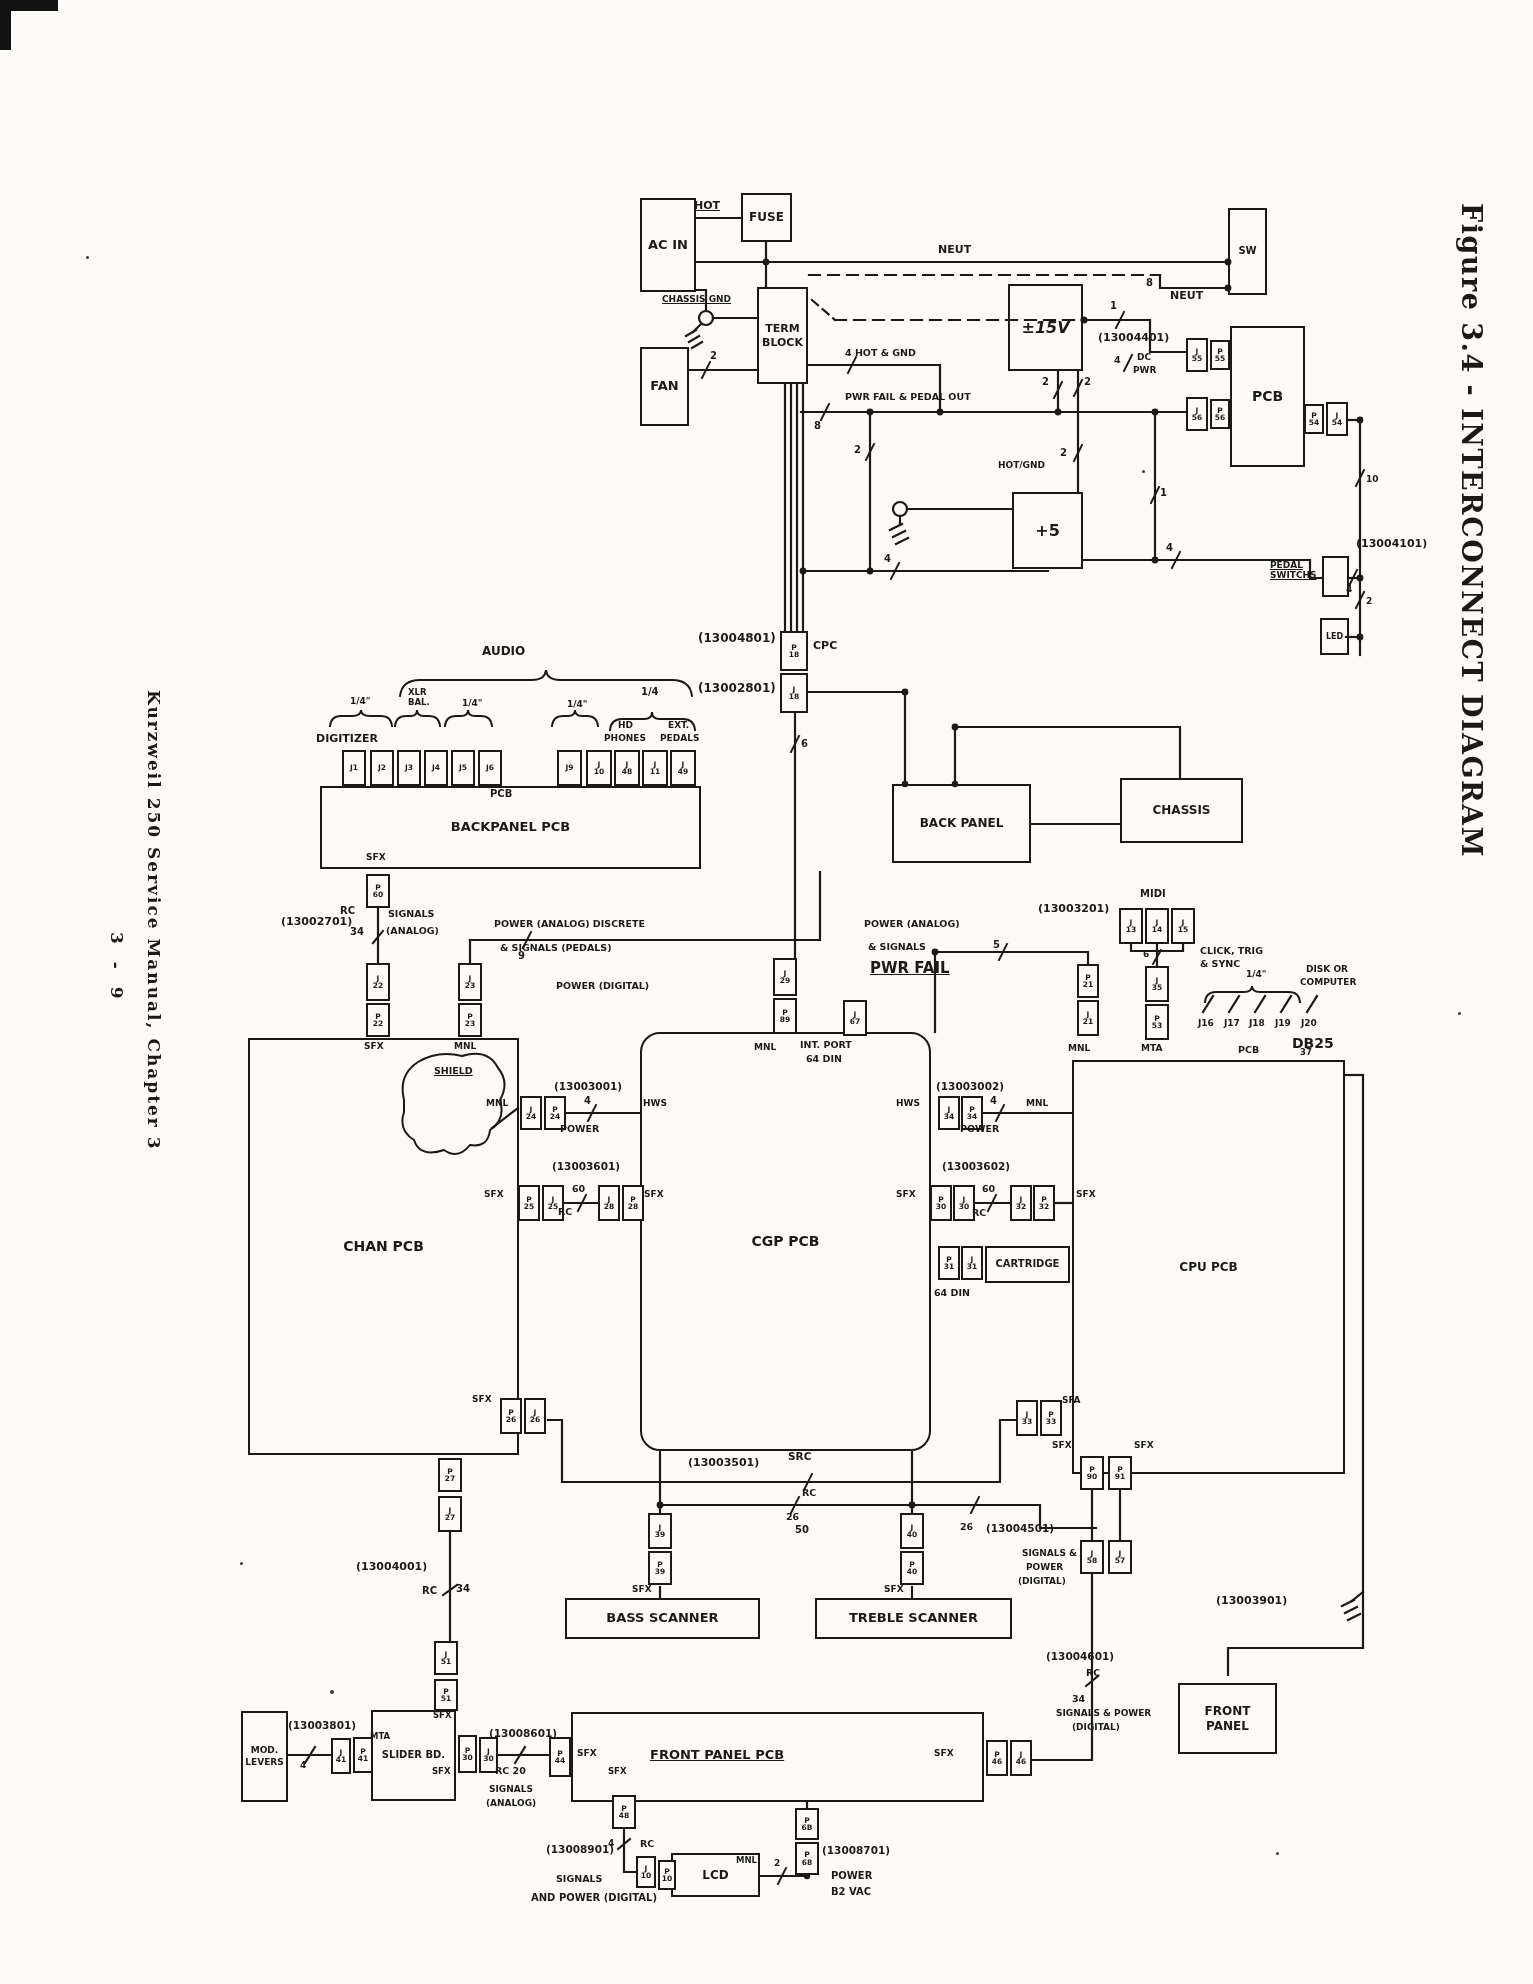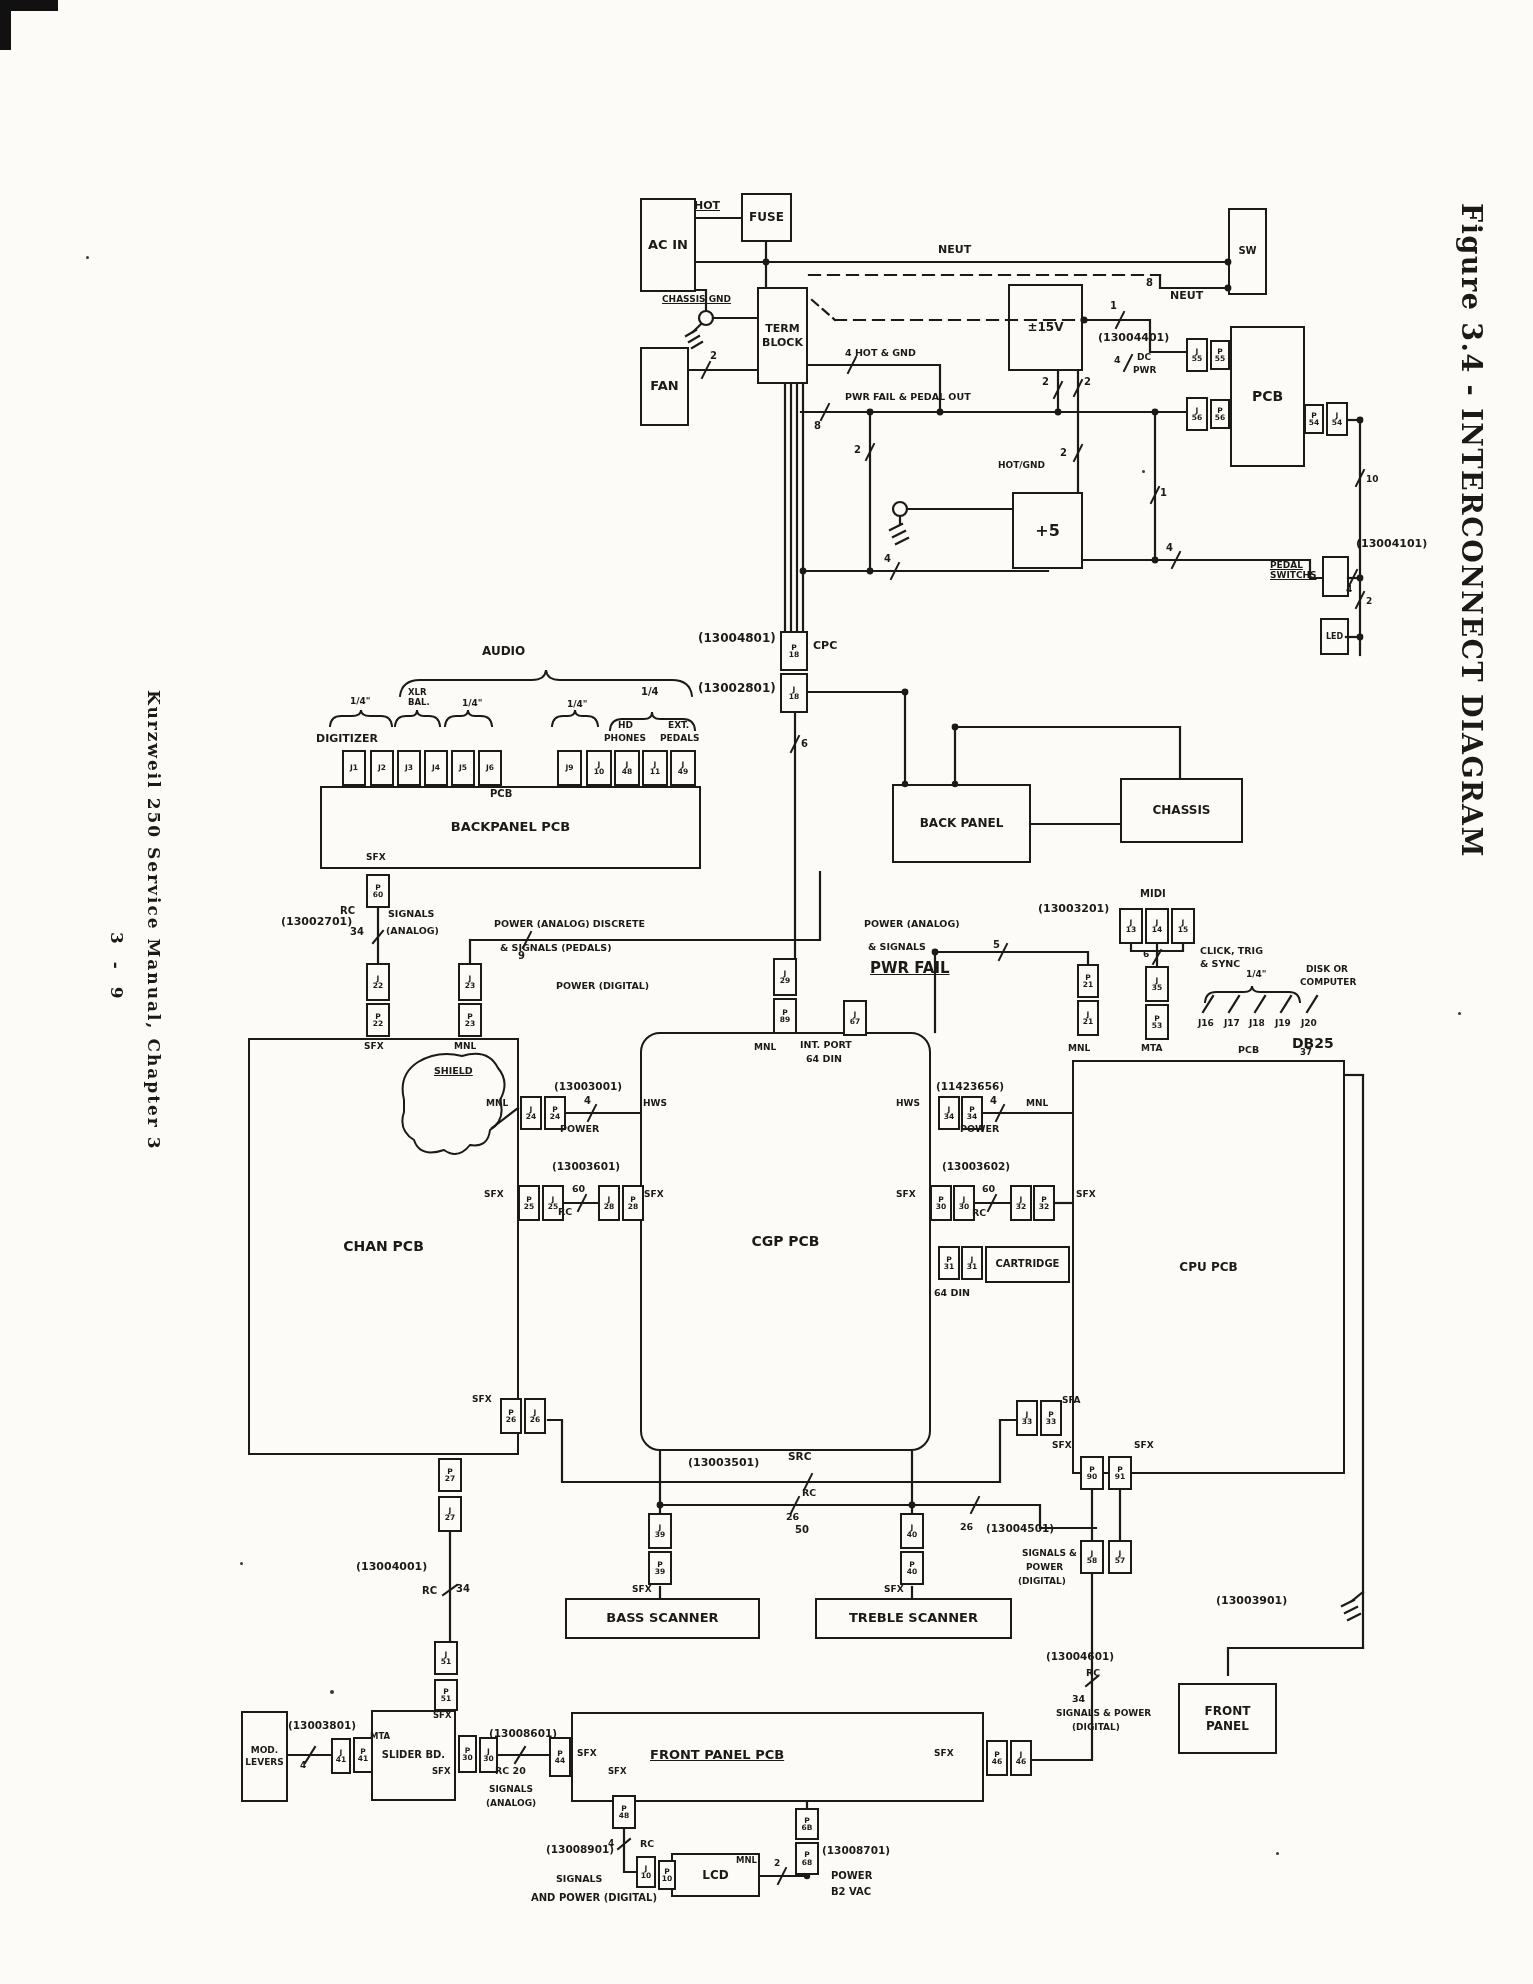--- a/index.html
+++ b/index.html
@@ -201,21 +201,21 @@
   <div class="rot" style="left:1487px;top:203px;font-size:27px;letter-spacing:1.5px;">Figure 3.4  -  INTERCONNECT DIAGRAM</div>
   <div class="rot" style="left:164px;top:690px;font-size:17px;letter-spacing:2px;">Kurzweil 250 Service Manual, Chapter 3</div>
   <div class="rot" style="left:127px;top:932px;font-size:17px;letter-spacing:6px;">3 - 9</div>
 
   <div id="boxes-layer">
       <div class="box" style="left: 640px; top: 198px; width: 52px; height: 90px; font-size: 13px;"><span class="u">AC IN</span></div>
       <div class="box" style="left: 741px; top: 193px; width: 47px; height: 45px; font-size: 12px;"><span class="u">FUSE</span></div>
       <div class="box" style="left: 757px; top: 287px; width: 47px; height: 93px; font-size: 11px;"><span class="u">TERM
 BLOCK</span></div>
       <div class="box" style="left: 640px; top: 347px; width: 45px; height: 75px; font-size: 13px;"><span class="u">FAN</span></div>
-      <div class="box" style="left: 1008px; top: 284px; width: 71px; height: 83px; font-size: 12px;"><span class="u">±15V</span></div>
+      <div class="box" style="left: 1008px; top: 284px; width: 71px; height: 83px; font-size: 16px; font-style: italic;"><span class="u">±15V</span></div>
       <div class="box" style="left: 1228px; top: 208px; width: 35px; height: 83px; font-size: 10px;"><span class="u">SW</span></div>
       <div class="box" style="left: 1230px; top: 326px; width: 71px; height: 137px; font-size: 14px;"><span class="u">PCB</span></div>
       <div class="box" style="left: 1012px; top: 492px; width: 67px; height: 73px; font-size: 16px;"><span class="u">+5</span></div>
       <div class="box" style="left: 1322px; top: 556px; width: 23px; height: 37px; font-size: 8px;"><span></span></div>
       <div class="box" style="left: 1320px; top: 618px; width: 25px; height: 33px; font-size: 8px;"><span class="u">LED</span></div>
       <div class="box" style="left: 320px; top: 786px; width: 377px; height: 79px; font-size: 13px;"><span class="u">BACKPANEL  PCB</span></div>
       <div class="box" style="left: 892px; top: 784px; width: 135px; height: 75px; font-size: 12px;"><span class="u">BACK PANEL</span></div>
       <div class="box" style="left: 1120px; top: 778px; width: 119px; height: 61px; font-size: 12px;"><span class="u">CHASSIS</span></div>
       <div class="box" style="left: 248px; top: 1038px; width: 267px; height: 413px; font-size: 14px;"><span class="u">CHAN PCB</span></div>
       <div class="box" style="left: 640px; top: 1032px; width: 287px; height: 415px; font-size: 14px; border-radius: 20px;"><span class="u">CGP PCB</span></div>
@@ -463,21 +463,21 @@
       <div class="lbl" style="left: 554px; top: 1080px; font-size: 10.5px;">(13003001)</div>
       <div class="lbl" style="left: 584px; top: 1095px; font-size: 10px;">4</div>
       <div class="lbl" style="left: 560px; top: 1124px; font-size: 9.5px;">POWER</div>
       <div class="lbl" style="left: 643px; top: 1098px; font-size: 9px;">HWS</div>
       <div class="lbl" style="left: 552px; top: 1160px; font-size: 10.5px;">(13003601)</div>
       <div class="lbl" style="left: 484px; top: 1189px; font-size: 9px;">SFX</div>
       <div class="lbl" style="left: 558px; top: 1207px; font-size: 9.5px;">RC</div>
       <div class="lbl" style="left: 572px; top: 1184px; font-size: 9.5px;">60</div>
       <div class="lbl" style="left: 644px; top: 1189px; font-size: 9px;">SFX</div>
       <div class="lbl" style="left: 896px; top: 1098px; font-size: 9px;">HWS</div>
-      <div class="lbl" style="left: 936px; top: 1080px; font-size: 10.5px;">(11423656)</div>
+      <div class="lbl" style="left: 936px; top: 1080px; font-size: 10.5px;">(13003002)</div>
       <div class="lbl" style="left: 990px; top: 1095px; font-size: 10px;">4</div>
       <div class="lbl" style="left: 960px; top: 1124px; font-size: 9.5px;">POWER</div>
       <div class="lbl" style="left: 1026px; top: 1098px; font-size: 9px;">MNL</div>
       <div class="lbl" style="left: 942px; top: 1160px; font-size: 10.5px;">(13003602)</div>
       <div class="lbl" style="left: 896px; top: 1189px; font-size: 9px;">SFX</div>
       <div class="lbl" style="left: 972px; top: 1208px; font-size: 9.5px;">RC</div>
       <div class="lbl" style="left: 982px; top: 1184px; font-size: 9.5px;">60</div>
       <div class="lbl" style="left: 1076px; top: 1189px; font-size: 9px;">SFX</div>
       <div class="lbl" style="left: 934px; top: 1288px; font-size: 9.5px;">64 DIN</div>
       <div class="lbl" style="left: 754px; top: 1042px; font-size: 9px;">MNL</div>

